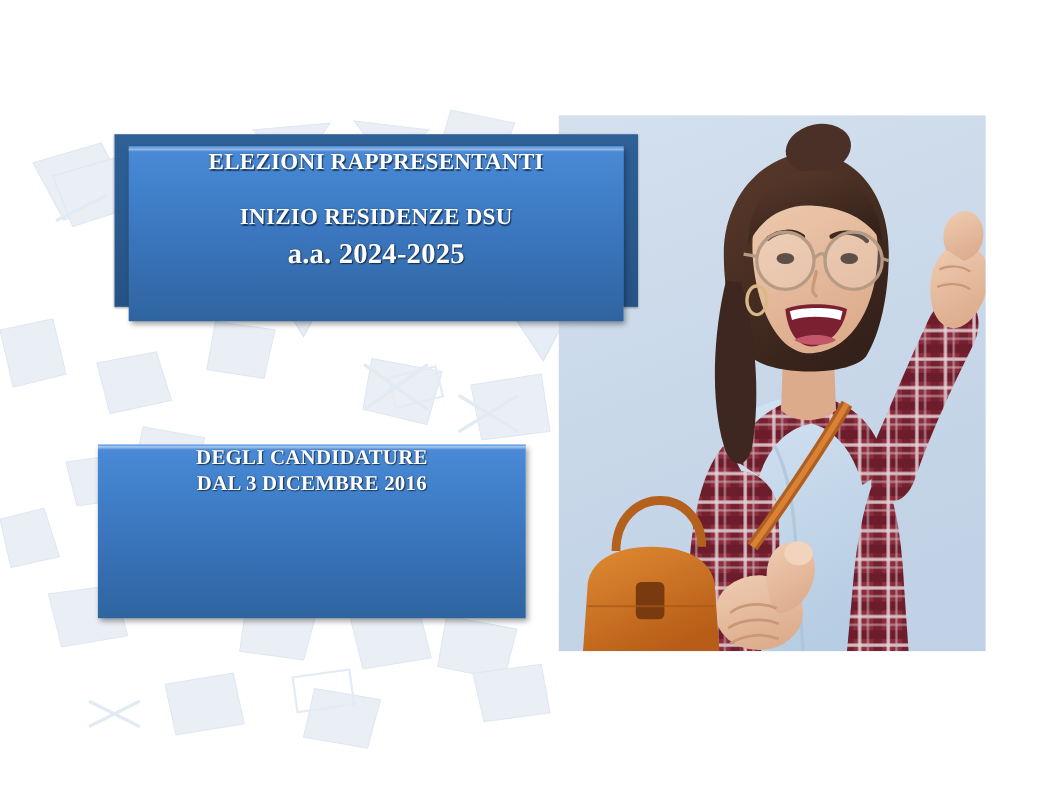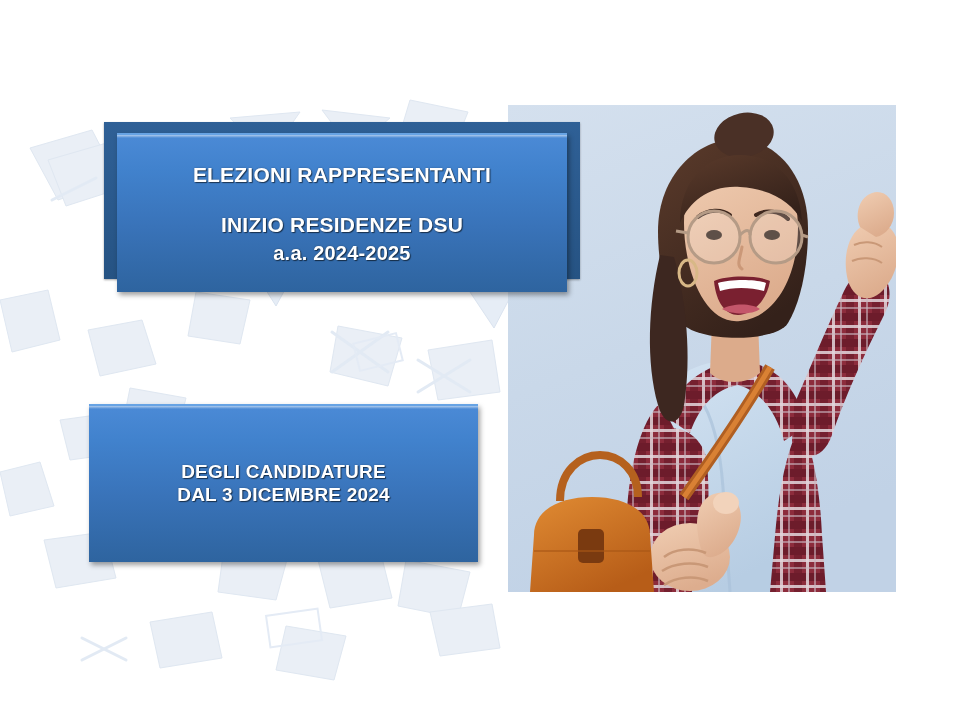--- a/index.html
+++ b/index.html
@@ -48,23 +48,24 @@
     background: linear-gradient(to bottom, #2f6096 0%, #265383 100%);
     box-shadow: 0 1px 2px rgba(0,0,0,0.35);
   }
   .callout .plate {
     position: absolute;
     background: linear-gradient(to bottom, #4b8ad6 0%, #4182cd 22%, #3973b9 58%, #2e649f 100%);
     box-shadow: 2px 3px 5px rgba(0,0,0,0.38);
     border-top: 2px solid #67a3e4;
     box-sizing: border-box;
     display: flex;
-    align-items: center;
+    align-items: flex-start;
     justify-content: center;
     text-align: center;
+    font-family: Liberation Serif, serif;
   }
   .callout .plate::after {
     content: "";
     position: absolute;
     left: 0; right: 0; top: 0;
     height: 3px;
     background: linear-gradient(to bottom, rgba(255,255,255,0.55), rgba(255,255,255,0));
     pointer-events: none;
   }
 
@@ -77,21 +78,21 @@
     text-shadow: 1px 1px 1px rgba(0,0,0,0.55), 0 0 2px rgba(0,0,0,0.30);
     line-height: 1.20;
     padding: 0 10px;
   }
 
   
   #box-elections { left: 104px; top: 122px; width: 476px; height: 170px; }
   #box-elections .backplate { left: 0px;  top: 0px;  width: 476px; height: 157px; }
   #box-elections .plate     { left: 13px; top: 11px; width: 450px; height: 159px; }
   #box-elections .ctext     { font-size: 21px; }
-  #box-elections .line-year { font-size: 20px; display: block; margin-top: 4px; }
+  #box-elections .line-year { font-size: 26px; display: block; margin-top: 4px; }
 
   
   #box-applications { left: 89px; top: 404px; width: 389px; height: 160px; }
   #box-applications .plate { left: 0px; top: 0px; width: 389px; height: 158px; }
   #box-applications .ctext { font-size: 19px; }
 </style>
 </head>
 <body>
 
 <div class="slide">
@@ -292,18 +293,18 @@
         <span>INIZIO RESIDENZE DSU</span>
         <span class="line-year">a.a. 2024-2025</span>
       </div>
     </div>
   </div>
 
   <div class="callout" id="box-applications">
     <div class="plate">
       <div class="ctext">
         <span>DEGLI CANDIDATURE</span><br>
-        <span>DAL 3 DICEMBRE 2024</span>
+        <span>DAL 3 DICEMBRE 2016</span>
       </div>
     </div>
   </div>
 
 </div>
 
 </body></html>

